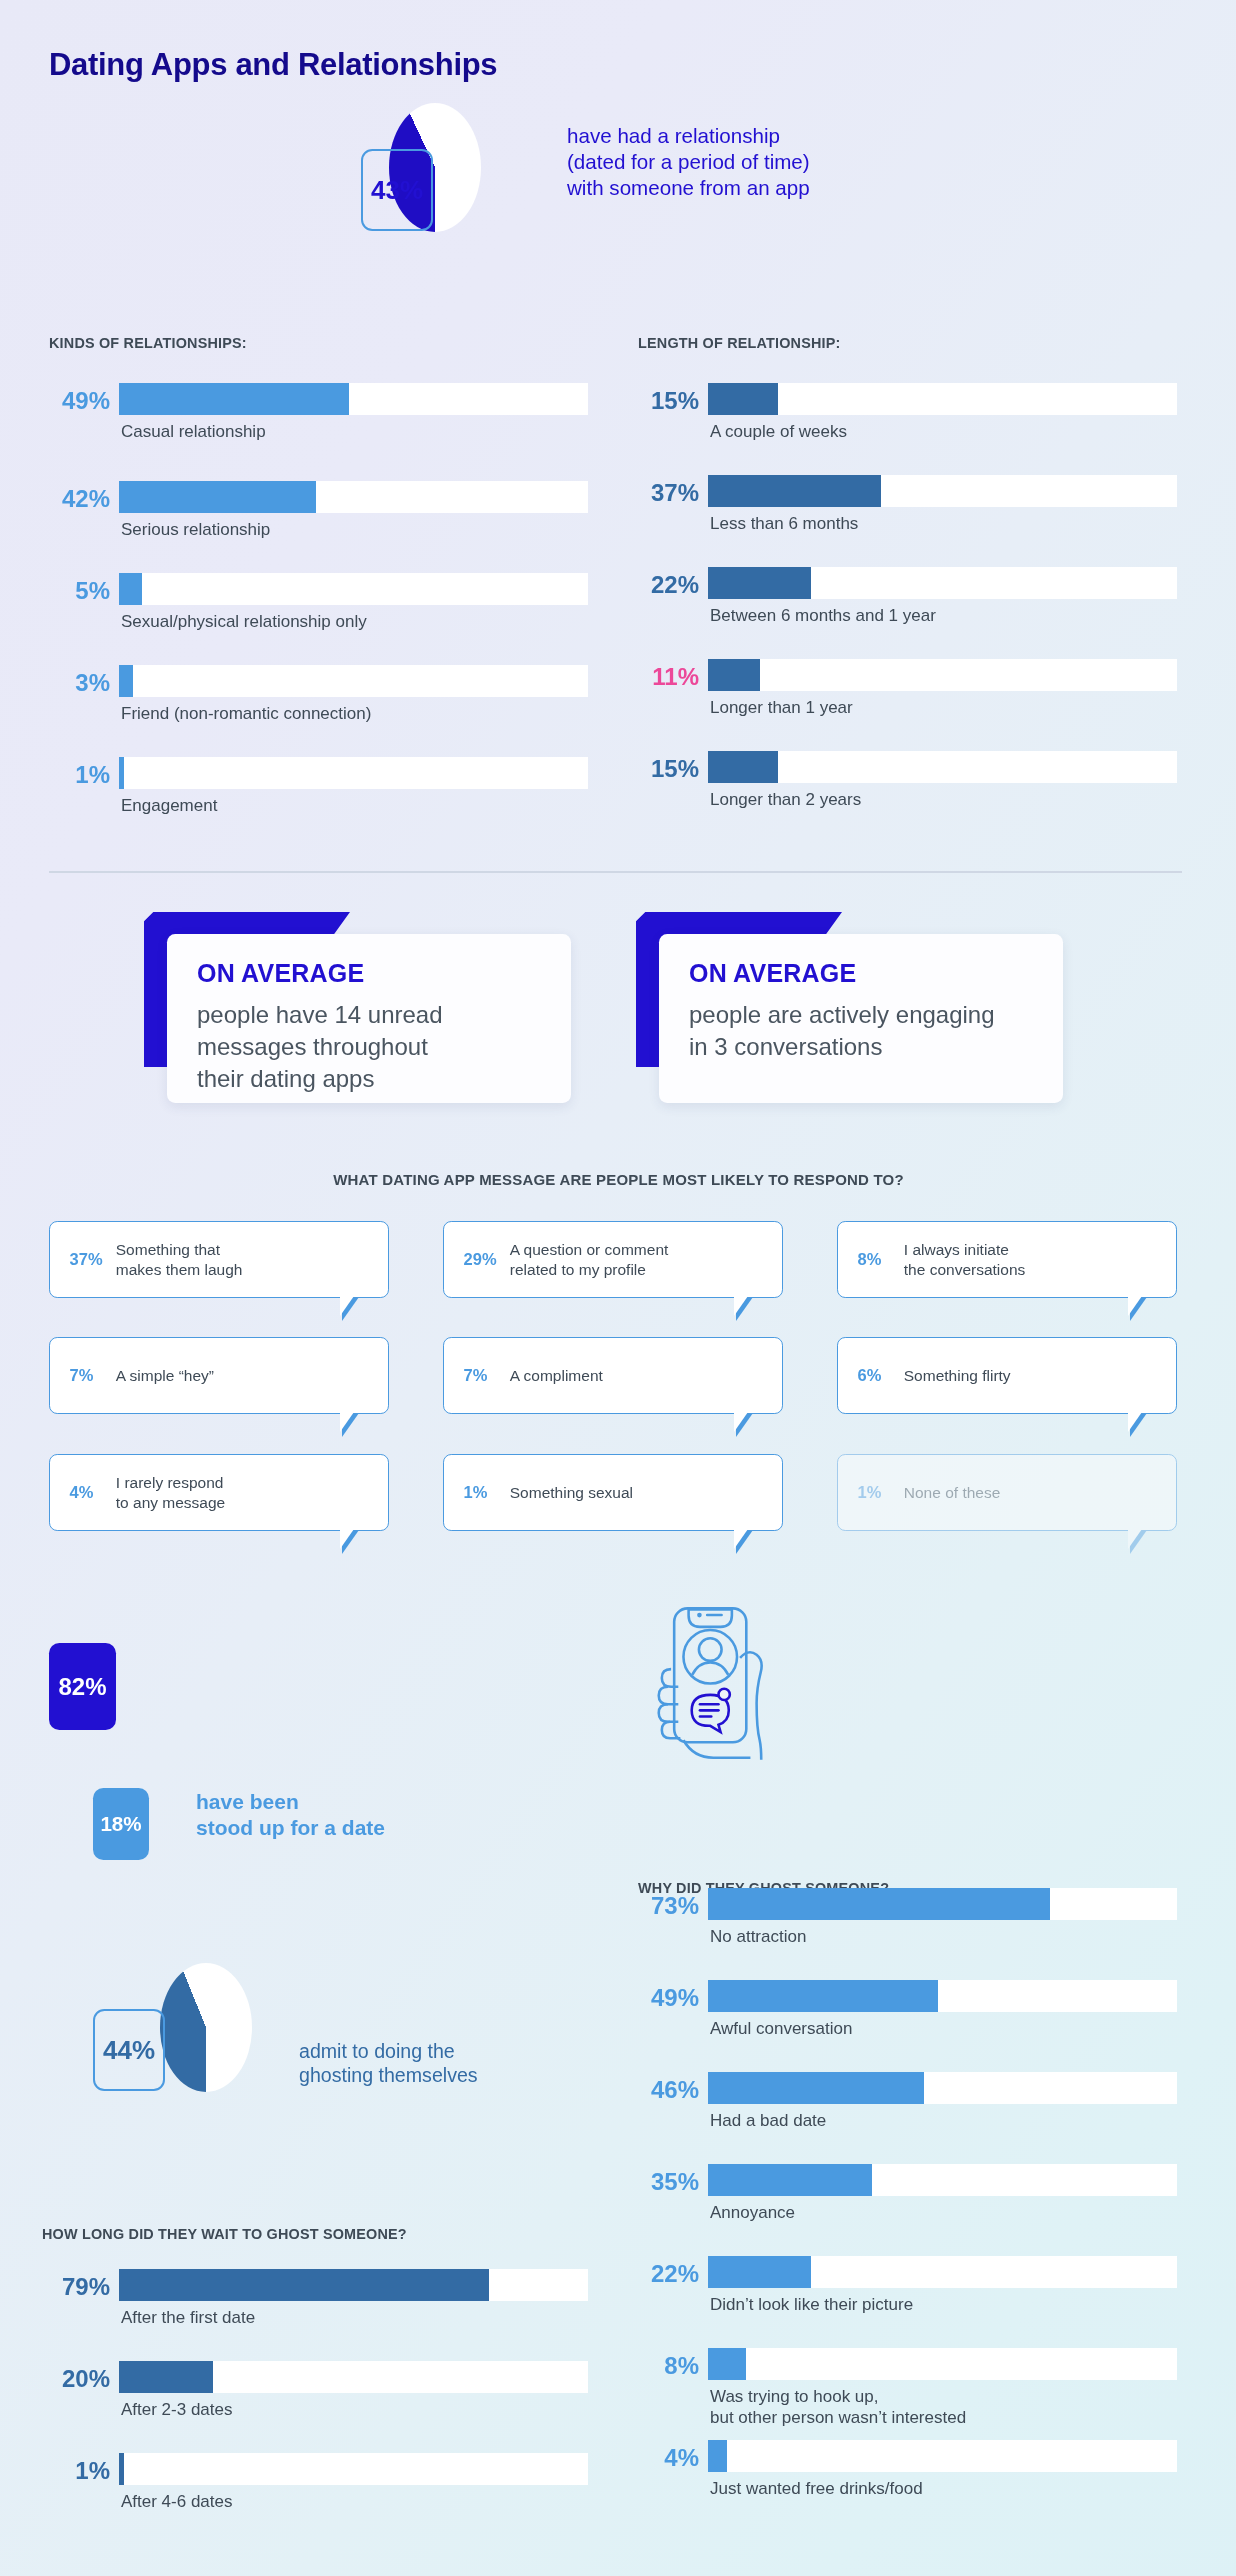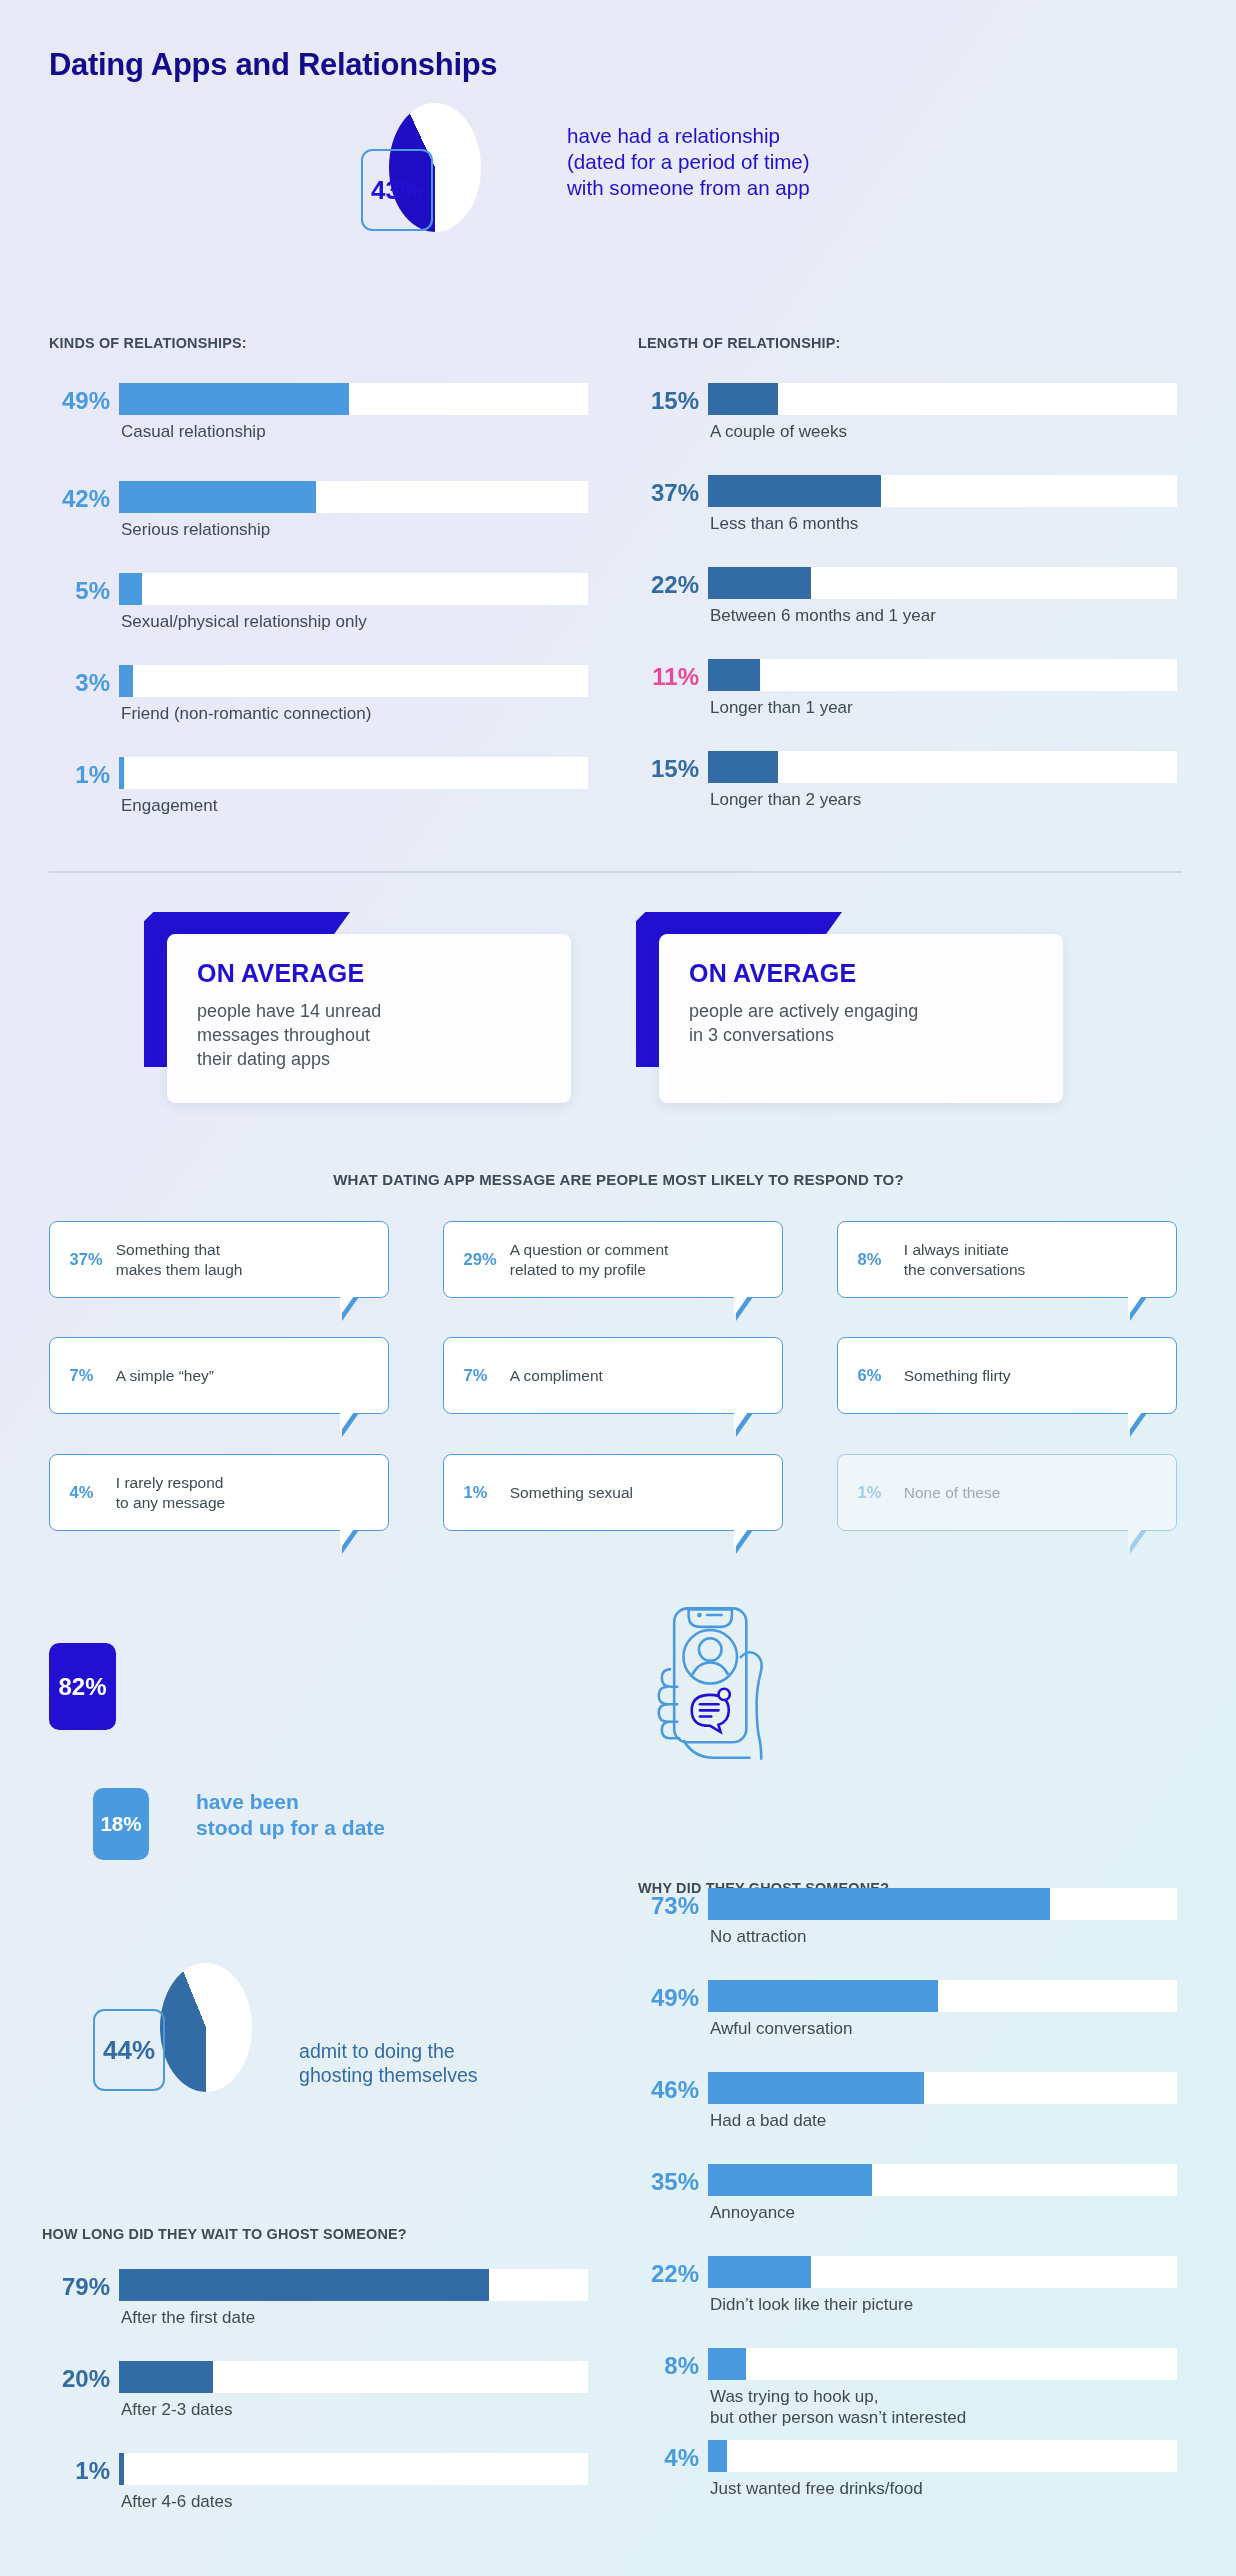--- a/index.html
+++ b/index.html
@@ -72,21 +72,21 @@
     background: #2210d1;
     clip-path: polygon(0 9.3px, 9.3px 0, 206px 0, 188px 25px, 36px 25px, 36px 155px, 0 155px);
   }
   .avg-body {
     position: absolute; left: 23px; top: 21.6px; width: 404px; height: 169px;
     background: #fdfdff; border-radius: 8.2px;
     box-shadow: 0 3.1px 11.3px rgba(40,60,110,0.09);
     padding: 25px 0 0 30px;
   }
   .avg-head { font-size: 25px; font-weight: bold; color: #2210d1; letter-spacing: 0.2px; }
-  .avg-text { margin-top: 11.3px; font-size: 18px; line-height: 1.34; color: #4a5560; }
+  .avg-text { margin-top: 11.3px; font-size: 24px; line-height: 1.34; color: #4a5560; }
 
   
   .center-head {
     position: absolute; width: 100%; text-align: center;
     font-size: 15px; font-weight: bold; color: #3e4a56; letter-spacing: 0.2px;
   }
 
   
   .bubble {
     position: absolute; width: 340px; height: 77px;

